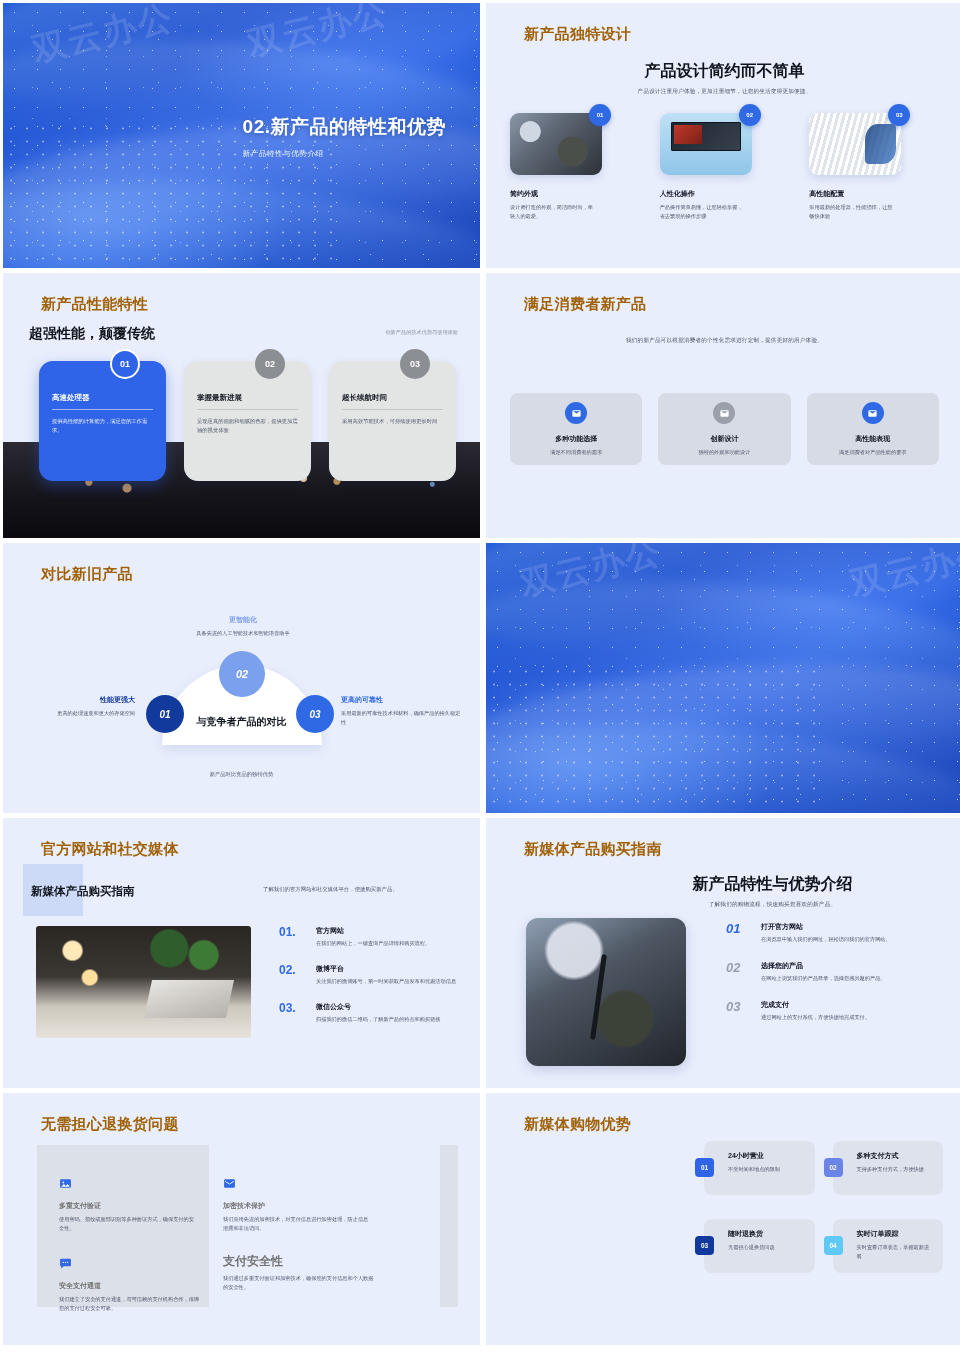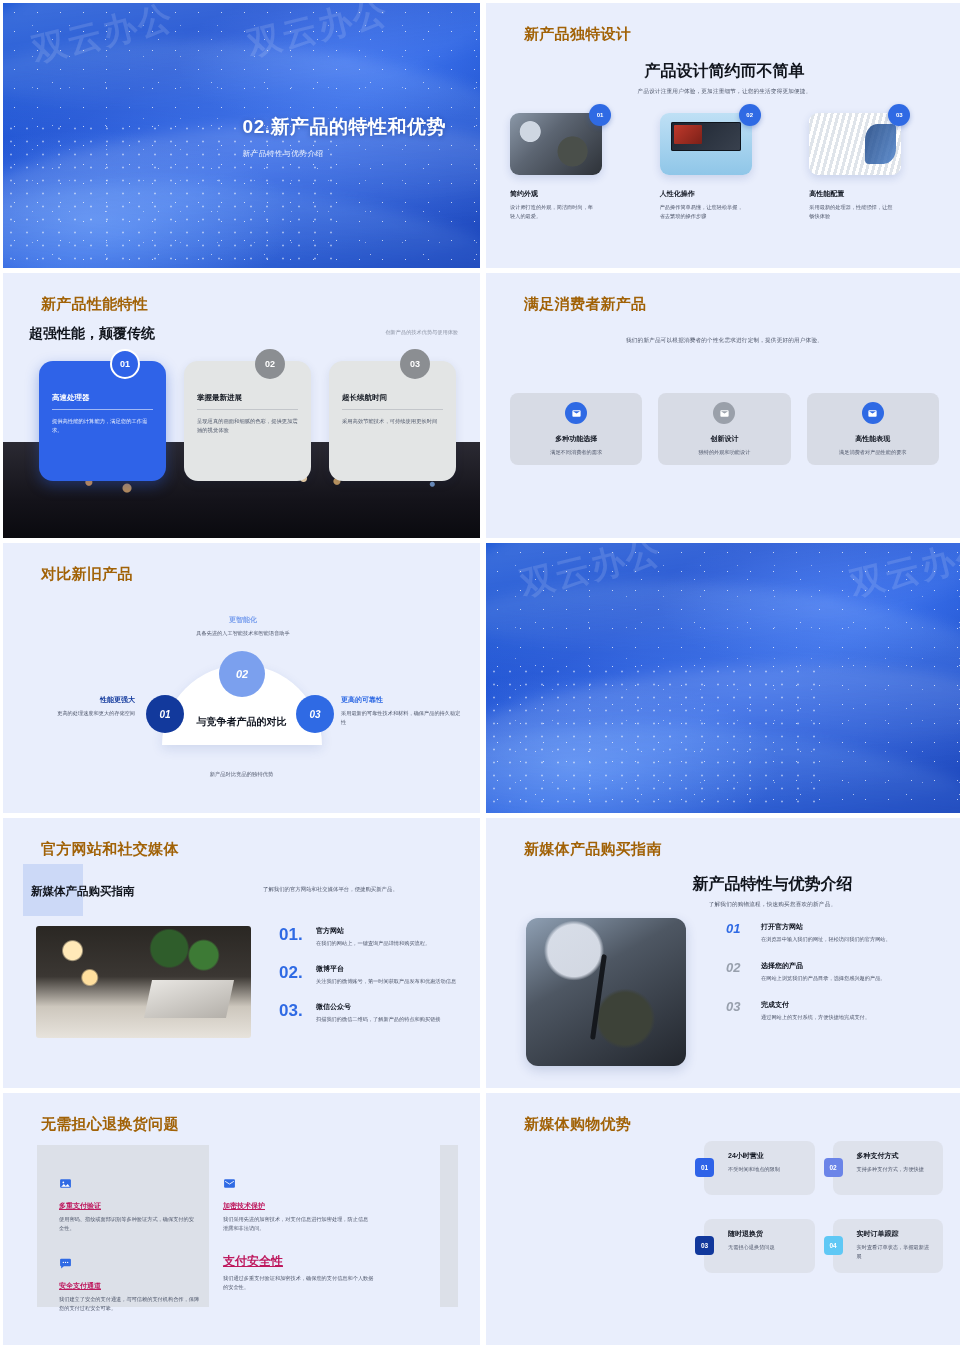--- a/index.html
+++ b/index.html
@@ -247,21 +247,21 @@
       radial-gradient(circle at 78% 26%, #3d7a35 0 14px, transparent 16px),
       linear-gradient(180deg, #2a2723 0%, #3b3733 45%, #cdc7bd 72%, #e7e3dc 100%);
   }
   .desk-photo::after {
     content: ""; position: absolute; left: 52%; top: 48%; width: 38%; height: 34%;
     background: linear-gradient(160deg, #e8e6e2, #b4b0aa);
     transform: skewX(-12deg);
   }
   .num-list { position: absolute; left: 276px; top: 108px; width: 190px; }
   .nrow { display: flex; gap: 9px; margin-bottom: 16px; }
-  .nbig { font-size: 17px; font-weight: bold; color: #2f6ae4; line-height: 1; width: 28px; }
+  .nbig { font-size: 12px; font-weight: bold; color: #2f6ae4; line-height: 1; width: 28px; }
   .nt { font-size: 7px; font-weight: bold; color: #101520; }
   .nd { font-size: 5.2px; color: #4e566a; line-height: 1.7; margin-top: 3px; }
 
   
   .mic-photo {
     position: absolute; left: 40px; top: 100px; width: 160px; height: 148px;
     border-radius: 12px; overflow: hidden;
     background:
       radial-gradient(circle at 30% 22%, rgba(225,230,240,.9) 0 26px, transparent 30px),
       radial-gradient(circle at 62% 68%, #3d4238 0 26px, transparent 30px),
@@ -283,21 +283,21 @@
   .panel {
     position: absolute; left: 34px; top: 52px; width: 172px; height: 162px;
     background: #dce0e8;
   }
   .panel-r {
     position: absolute; right: 22px; top: 52px; width: 18px; height: 162px;
     background: #dce0e8;
   }
   .sf { position: absolute; }
   .sf-icon { width: 13px; height: 13px; margin-bottom: 7px; }
-  .sf-t { font-size: 7px; font-weight: bold; color: #be185d; text-decoration: underline; }
+  .sf-t { font-size: 7px; font-weight: bold; color: #737373; }
   .sf-t.big { font-size: 12px; }
   .sf-d { font-size: 5.2px; color: #4e566a; line-height: 1.75; margin-top: 4px; }
   .sf.a { left: 56px; top: 84px; width: 140px; }
   .sf.b { left: 220px; top: 84px; width: 150px; }
   .sf.c { left: 56px; top: 164px; width: 142px; }
   .sf.d { left: 220px; top: 160px; width: 152px; }
 
   
   .ad-left { position: absolute; left: 28px; top: 92px; width: 175px; }
   .ad-h { font-size: 12.5px; font-weight: bold; color: #10141c; line-height: 1.45; }

